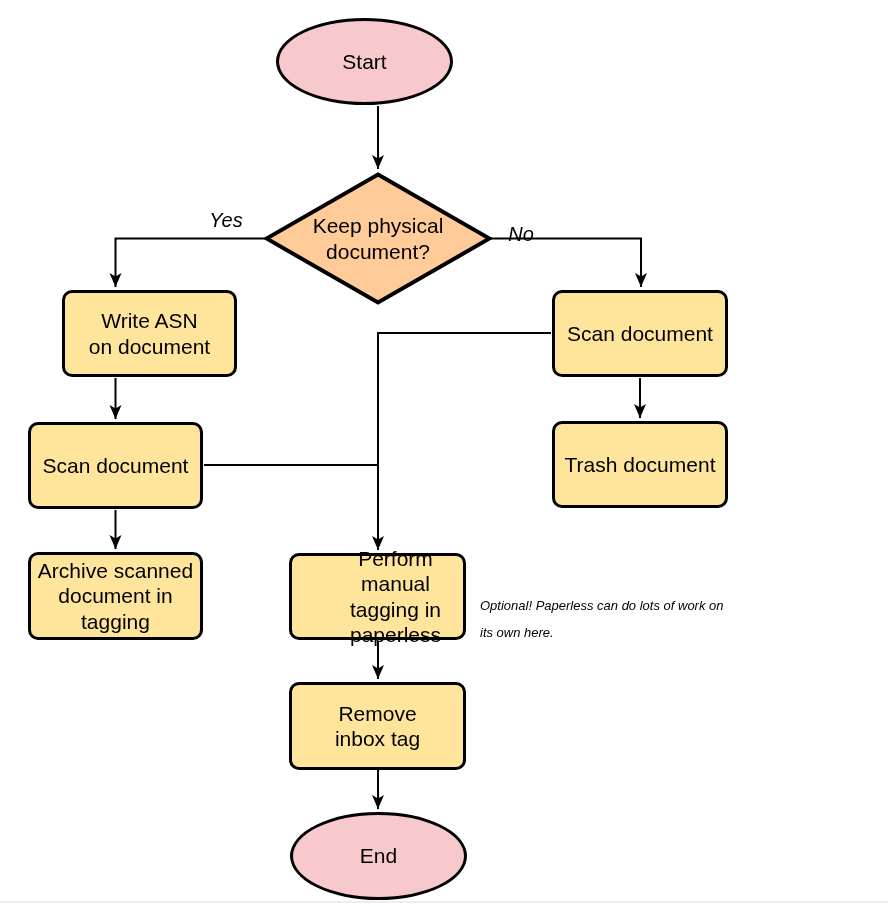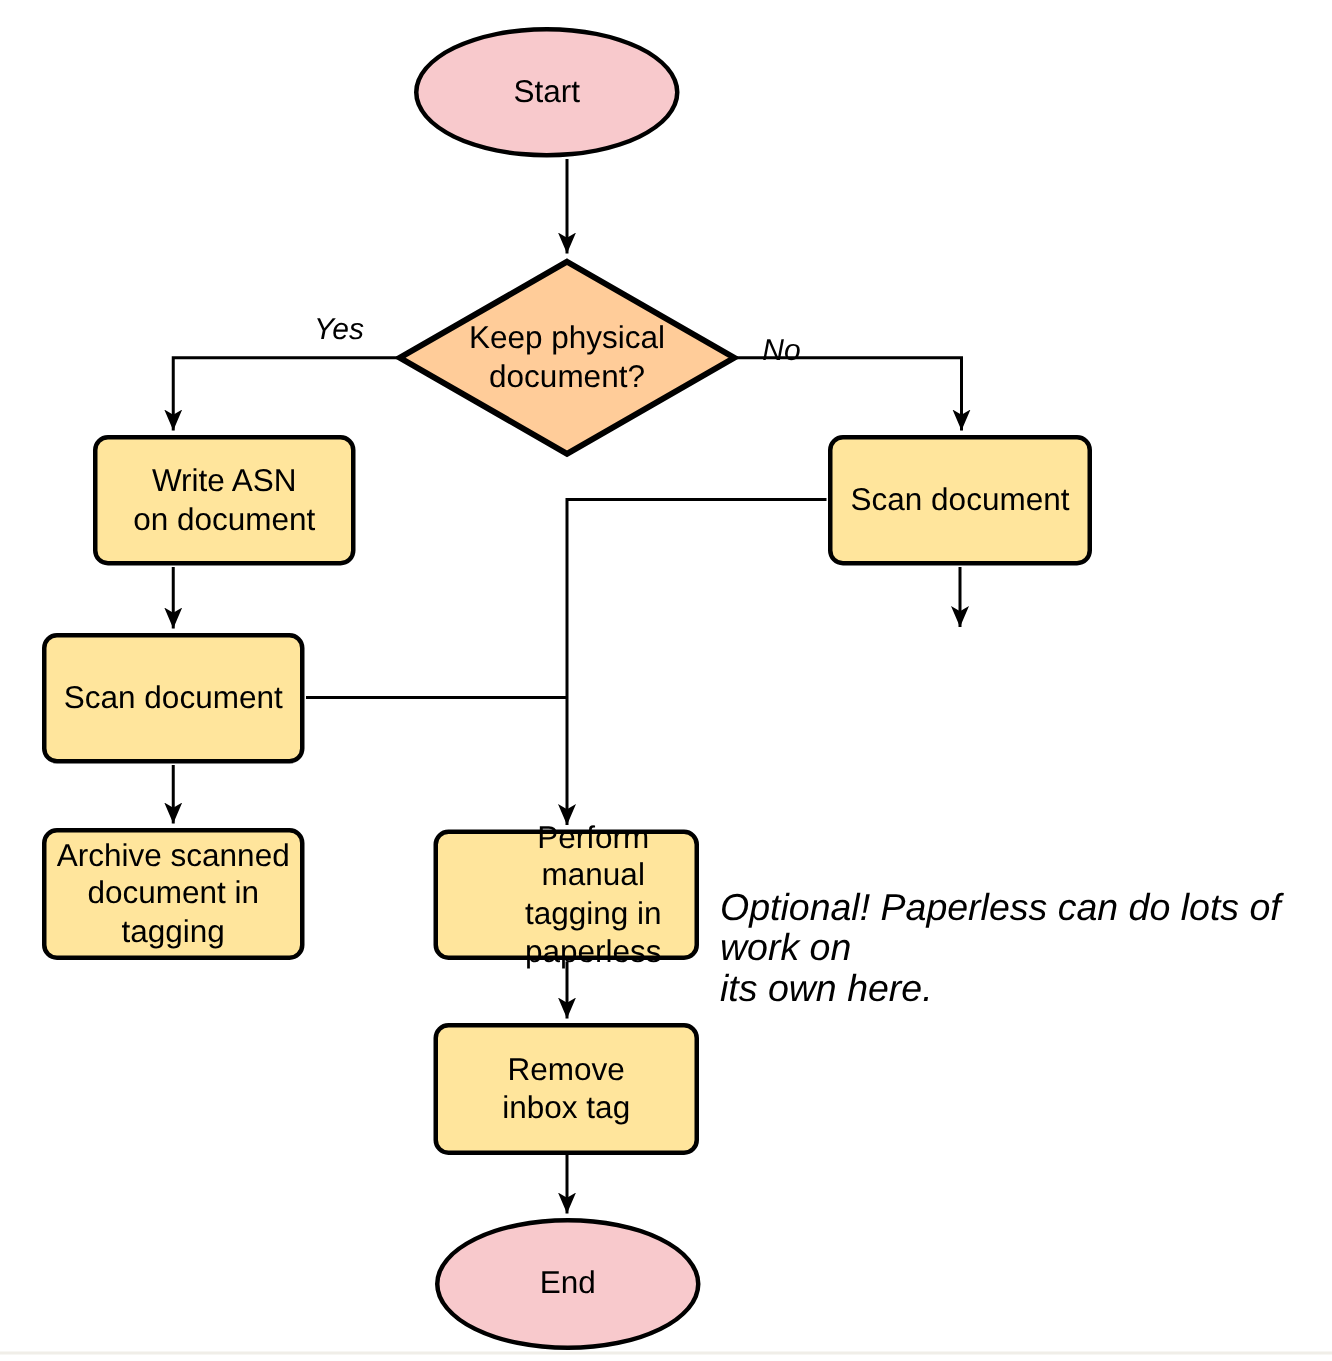--- a/index.html
+++ b/index.html
@@ -71,21 +71,21 @@
     color: #000000;
     text-align: center;
     width: 44px;
     font-style: italic;
   }
   .note {
     position: absolute;
     left: 480px;
     top: 592px;
     width: 408px;
-    font-size: 25px;
+    font-size: 13px;
     font-style: italic;
     line-height: 27px;
     color: #000000;
     white-space: pre-line;
   }
   .bottom-divider {
     position: absolute;
     left: 0;
     top: 901px;
     width: 888px;
@@ -143,20 +143,23 @@
   <div class="node process" style="left:28px; top:552px; width:175px; height:88px;">
     <span class="node-label">Archive scanned
 document in
 tagging</span>
   </div>
 
   <div class="node process" style="left:552px; top:290px; width:176px; height:87px;">
     <span class="node-label">Scan document</span>
   </div>
 
+  <div class="node process" style="left:552px; top:421px; width:176px; height:87px;">
+    <span class="node-label">Trash document</span>
+  </div>
 
   <div class="node process" style="left:289px; top:553px; width:177px; height:87px;padding-left:36px;">
     <span class="node-label">Perform manual
 tagging in
 paperless</span>
   </div>
 
   <div class="node process" style="left:289px; top:682px; width:177px; height:88px;">
     <span class="node-label">Remove
 inbox tag</span>

